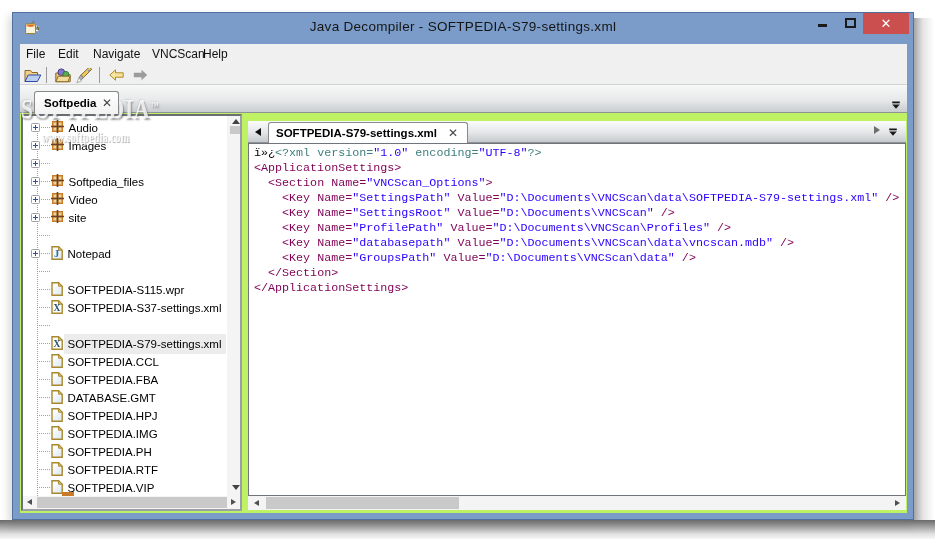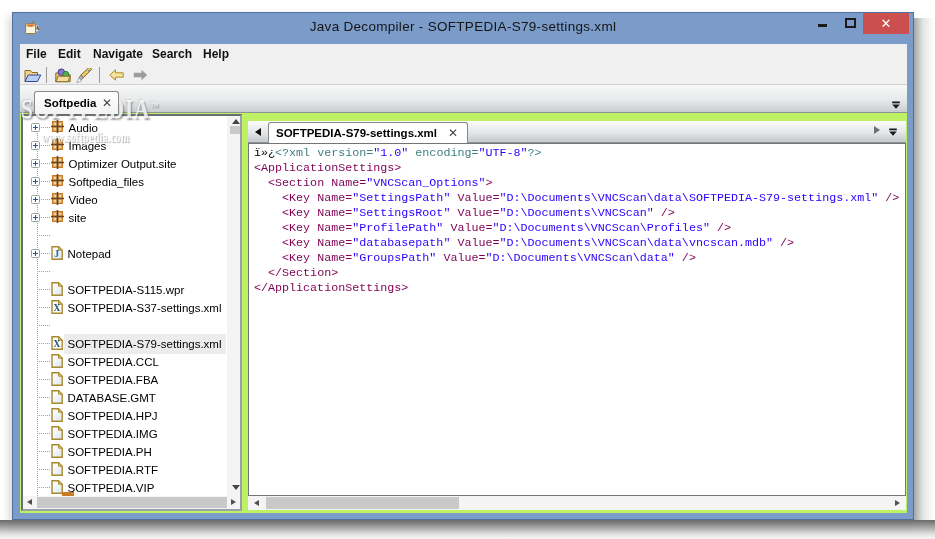--- a/index.html
+++ b/index.html
@@ -17,21 +17,21 @@
 #cup { position:absolute; left:10px; top:6px; }
 #title { position:absolute; left:0; right:0; top:6px; text-align:center; font-size:13.5px; letter-spacing:0.3px; color:#151515; }
 #btn-min { position:absolute; left:805px; top:11px; width:9px; height:3px; background:#1a1a1a; }
 #btn-max { position:absolute; left:832px; top:5px; width:11px; height:10px; border:2px solid #1a1a1a; background:transparent; }
 #btn-close { position:absolute; left:850px; top:0px; width:46px; height:21px; background:#cb4f4f; color:#fff; text-align:center; font-size:13px; line-height:21px; }
 
 
 #content { position:absolute; left:7px; top:31px; width:887px; height:469px; background:#f0f0f0; }
 
 #menubar { position:absolute; left:0; top:0; width:100%; height:21px; background:#f0f0f0; font-size:12px; color:#111; }
-#menubar span { position:absolute; top:3px;font-weight:bold; }
+#menubar span { position:absolute; top:3px; }
 
 #toolbar { position:absolute; left:0; top:21px; width:100%; height:20px; background:#f0f0f0; border-bottom:1px solid #d2d2d2; }
 .tsep { position:absolute; top:2px; width:1px; height:16px; background:#9a9a9a; }
 
 #tabstrip { position:absolute; left:0; top:41px; width:100%; height:28px;
   background:linear-gradient(#f7f8f8, #e7e9ea 55%, #c9cdd0); border-bottom:1px solid #8f9398; }
 #tab-soft { position:absolute; left:14px; top:6px; width:85px; height:23px; background:linear-gradient(#ffffff,#f2f2f2);
   border:1px solid #898989; border-bottom:none; border-radius:3px 3px 0 0; z-index:3;
   font-weight:bold; font-size:11.5px; color:#000; }
 #tab-soft .tx { position:absolute; left:9px; top:5px; }
@@ -119,21 +119,21 @@
     <div id="title">Java Decompiler - SOFTPEDIA-S79-settings.xml</div>
     <div id="btn-min"></div>
     <div id="btn-max"></div>
     <div id="btn-close">✕</div>
   </div>
   <div id="content">
     <div id="menubar">
       <span style="left:6px">File</span>
         <span style="left:38px">Edit</span>
         <span style="left:73px">Navigate</span>
-        <span style="left:132px">Search</span>
+        <span style="left:132px">VNCScan</span>
         <span style="left:183px">Help</span>
     </div>
     <div id="toolbar">
       <svg style="position:absolute;left:4px;top:4px" width="18" height="14" viewBox="0 0 18 14">
         <path d="M1 12.5 L1 1.5 h5.5 l1.5 2h5.5v2.5" fill="#f2cf87" stroke="#8a6a28"></path>
         <path d="M1 12.5 L4.2 6h12.6l-3.4 6.5z" fill="#b9cef0" stroke="#2d49a8"></path>
       </svg>
       <div class="tsep" style="left:26px"></div>
       <svg style="position:absolute;left:35px;top:3px" width="16" height="15" viewBox="0 0 16 15">
         <path d="M0.8 13.7 L0.8 5 h5.5 l1.3 1.7h7.6v7z" fill="#e9c978" stroke="#8a6a28"></path>
@@ -201,32 +201,20 @@
                 <rect x="8.1" y="3.2" width="1.7" height="1.7" fill="#f0e0b0"></rect>
                 <rect x="3.2" y="8.1" width="1.7" height="1.7" fill="#f0e0b0"></rect>
                 <rect x="8.1" y="8.1" width="1.7" height="1.7" fill="#f0e0b0"></rect>
                 <path d="M6.5 0 V13 M0 6.5 H13" stroke="#6b4226" stroke-width="1.6"></path>
               </svg><span class="tlabel">Images</span></div>
 <div class="hdot" style="top:47px"></div>
             <div class="pbox" style="top:42.5px">
               <i class="ph"></i>
               <i class="pv"></i>
             </div>
-            <div class="trow" style="top:38px"><svg class="ticon" width="13" height="13" viewBox="0 0 13 13">
-                <rect x="1" y="1" width="11" height="11" fill="#c87c28"></rect>
-                <rect x="2.3" y="2.3" width="3.5" height="3.5" fill="#e0bd7e"></rect>
-                <rect x="7.2" y="2.3" width="3.5" height="3.5" fill="#e0bd7e"></rect>
-                <rect x="2.3" y="7.2" width="3.5" height="3.5" fill="#e0bd7e"></rect>
-                <rect x="7.2" y="7.2" width="3.5" height="3.5" fill="#e0bd7e"></rect>
-                <rect x="3.2" y="3.2" width="1.7" height="1.7" fill="#f0e0b0"></rect>
-                <rect x="8.1" y="3.2" width="1.7" height="1.7" fill="#f0e0b0"></rect>
-                <rect x="3.2" y="8.1" width="1.7" height="1.7" fill="#f0e0b0"></rect>
-                <rect x="8.1" y="8.1" width="1.7" height="1.7" fill="#f0e0b0"></rect>
-                <path d="M6.5 0 V13 M0 6.5 H13" stroke="#6b4226" stroke-width="1.6"></path>
-              </svg><span class="tlabel">Optimizer Output.site</span></div>
 <div class="hdot" style="top:65px"></div>
             <div class="pbox" style="top:60.5px">
               <i class="ph"></i>
               <i class="pv"></i>
             </div>
             <div class="trow" style="top:56px"><svg class="ticon" width="13" height="13" viewBox="0 0 13 13">
                 <rect x="1" y="1" width="11" height="11" fill="#c87c28"></rect>
                 <rect x="2.3" y="2.3" width="3.5" height="3.5" fill="#e0bd7e"></rect>
                 <rect x="7.2" y="2.3" width="3.5" height="3.5" fill="#e0bd7e"></rect>
                 <rect x="2.3" y="7.2" width="3.5" height="3.5" fill="#e0bd7e"></rect>

